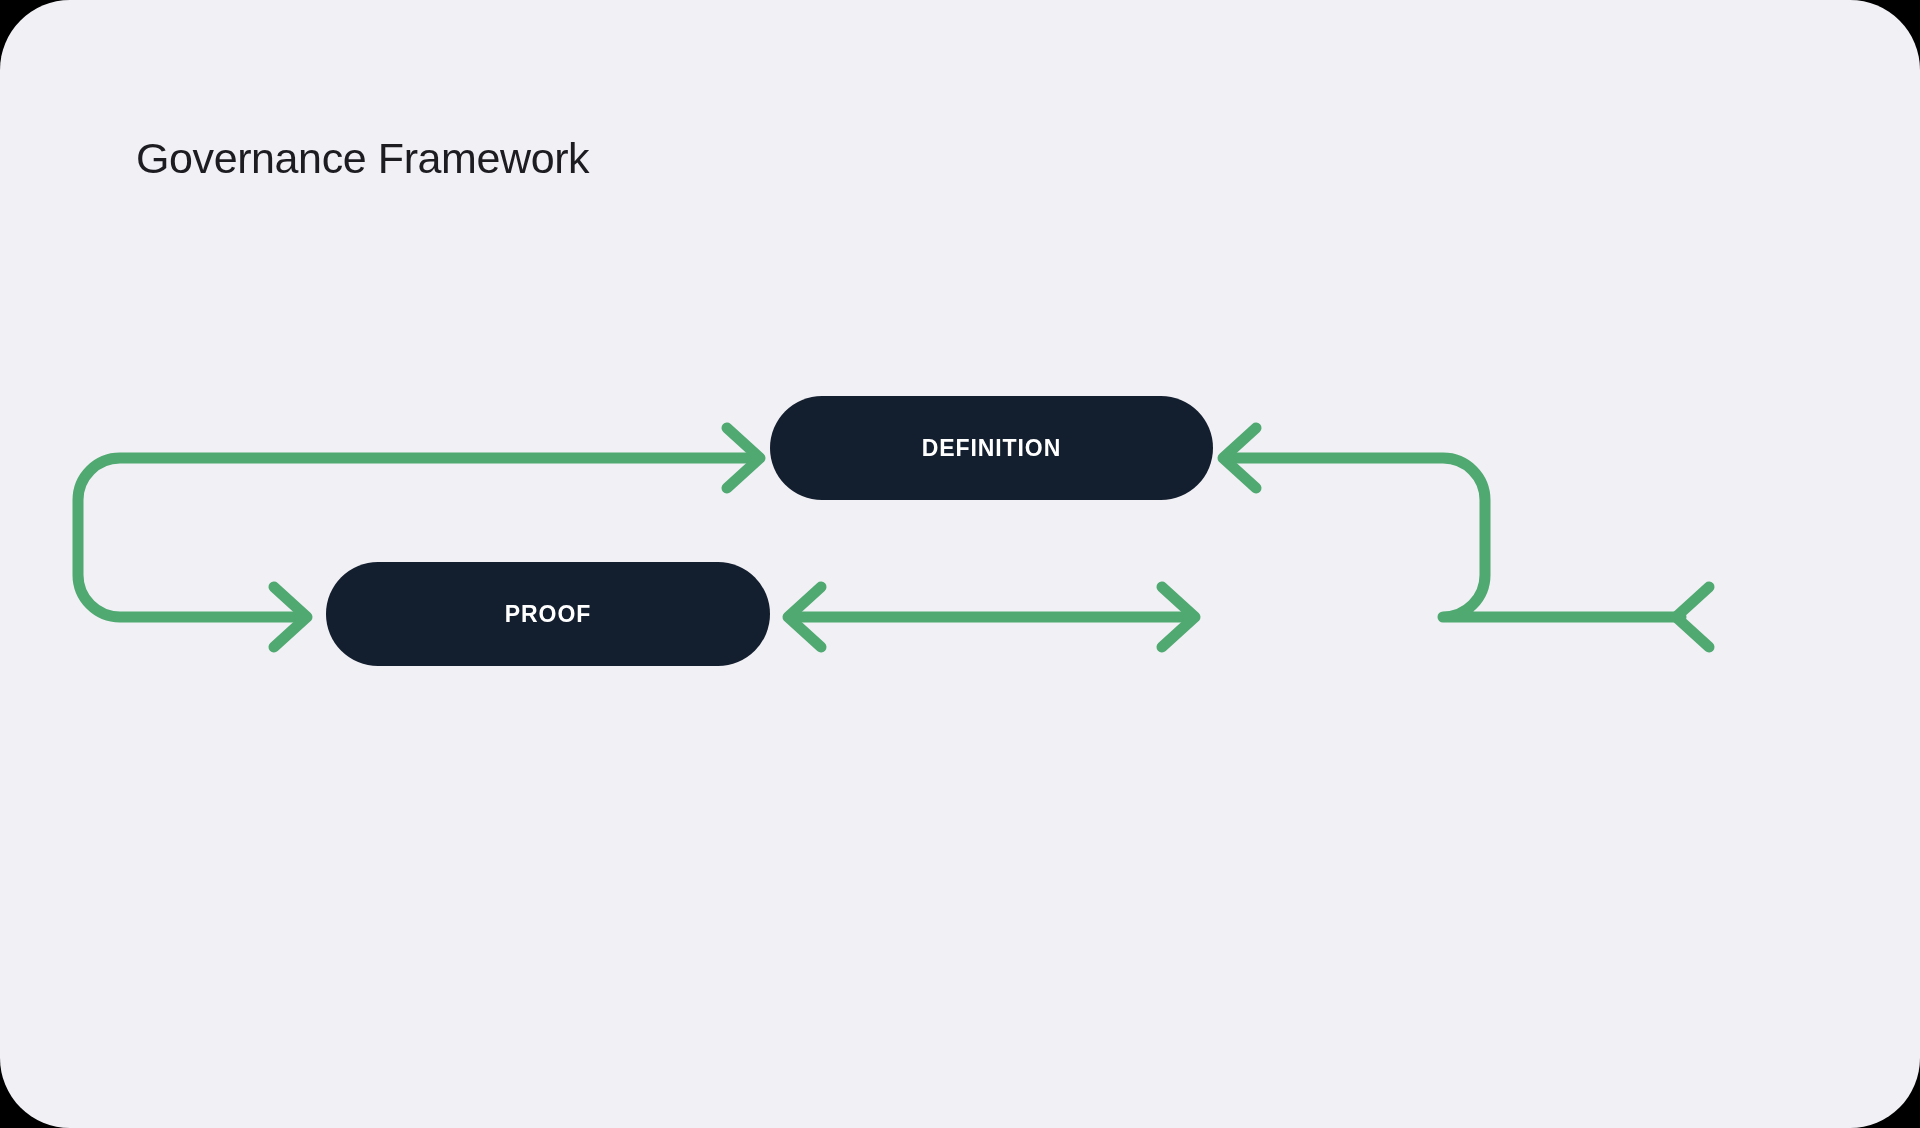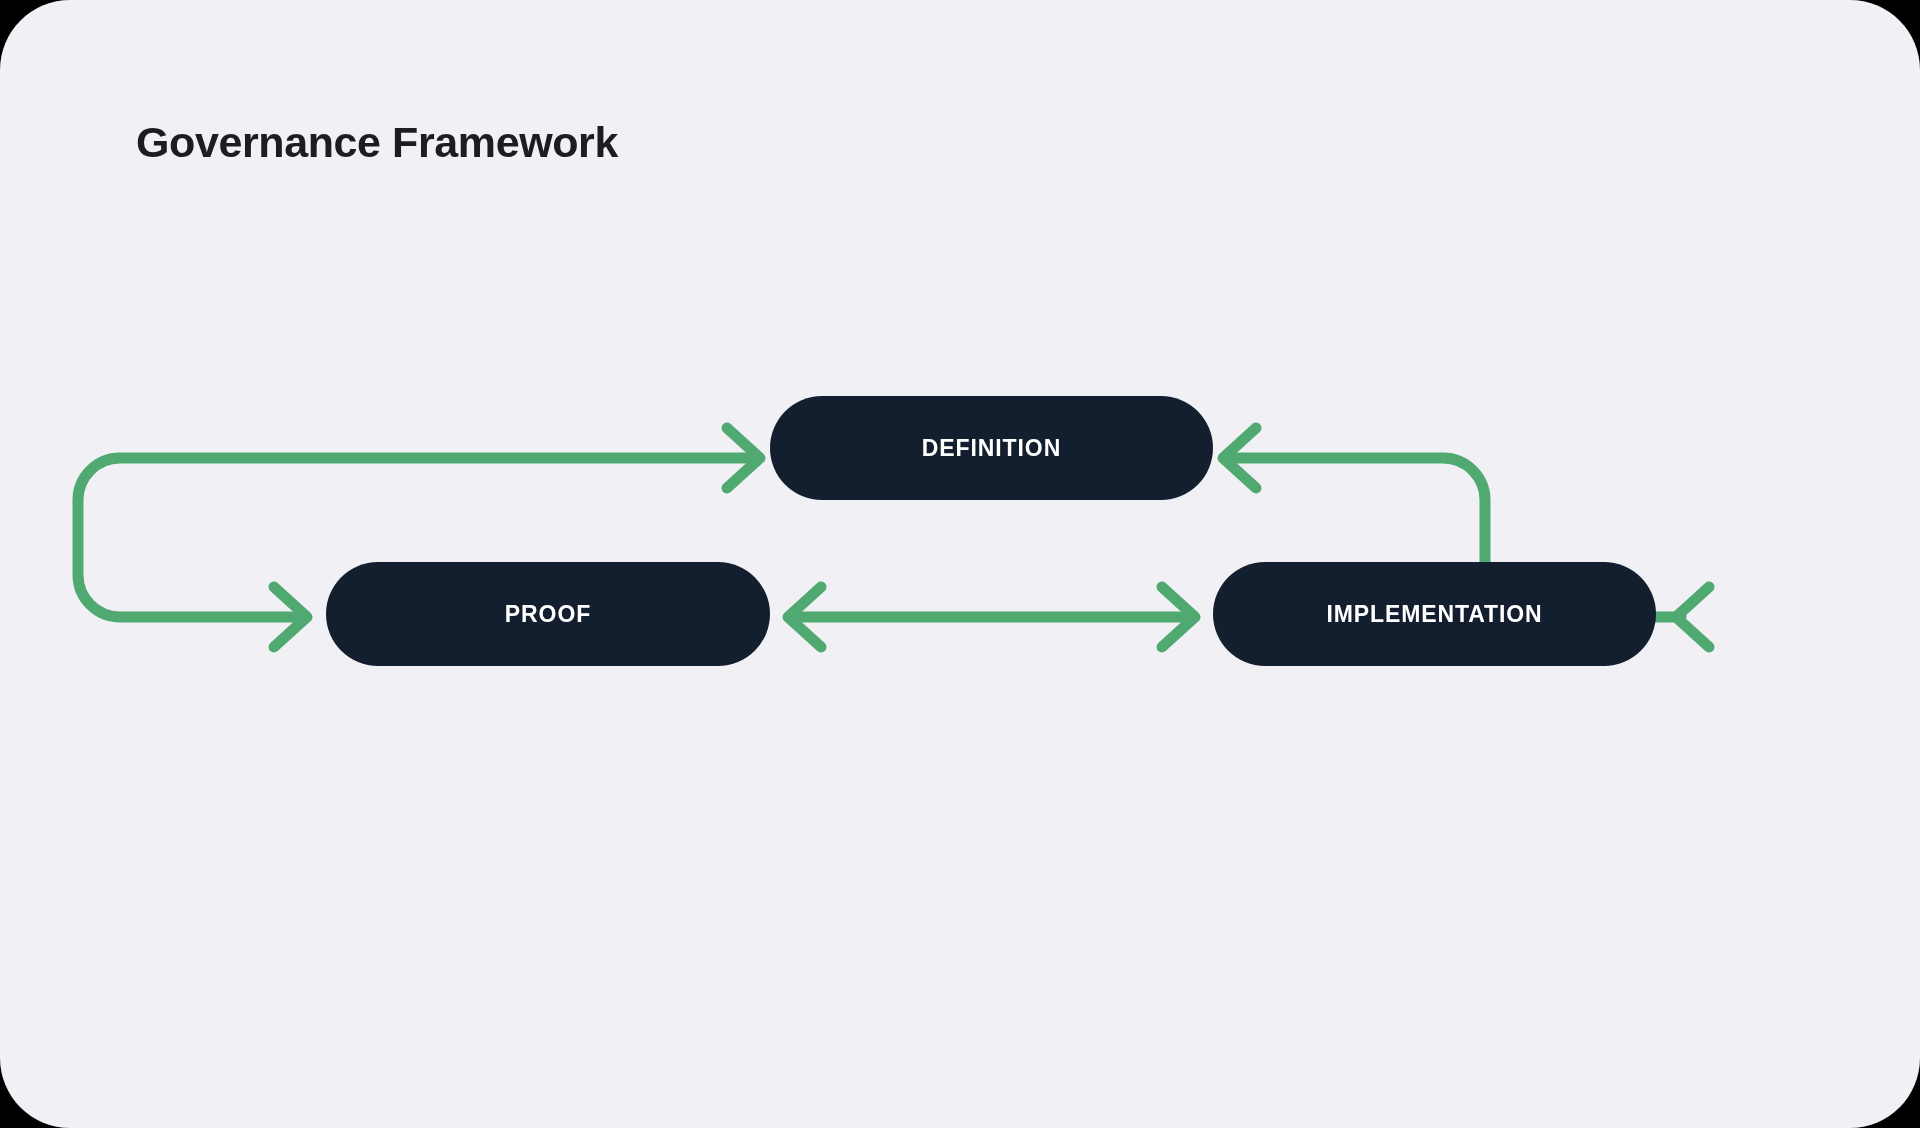--- a/index.html
+++ b/index.html
@@ -19,23 +19,23 @@
     top: 0;
     width: 1920px;
     height: 1128px;
     background: #F1F0F5;
     border-radius: 70px;
     overflow: hidden;
   }
   #page-title {
     position: absolute;
     left: 136px;
-    top: 118px;
+    top: 134px;
     font-size: 43px;
-    font-weight: bold;
+    font-weight: normal;
     color: #1C1C21;
     letter-spacing: -0.4px;
     white-space: nowrap;
   }
   #diagram-svg {
     position: absolute;
     left: 0;
     top: 0;
     width: 1920px;
     height: 1128px;
@@ -106,17 +106,14 @@
   </svg>
 
   <div class="node-box" id="node-definition">
     <span class="node-label">DEFINITION</span>
   </div>
 
   <div class="node-box" id="node-proof">
     <span class="node-label">PROOF</span>
   </div>
 
-  <div class="node-box" id="node-implementation">
-    <span class="node-label">IMPLEMENTATION</span>
-  </div>
 
 </div>
 
 </body></html>

